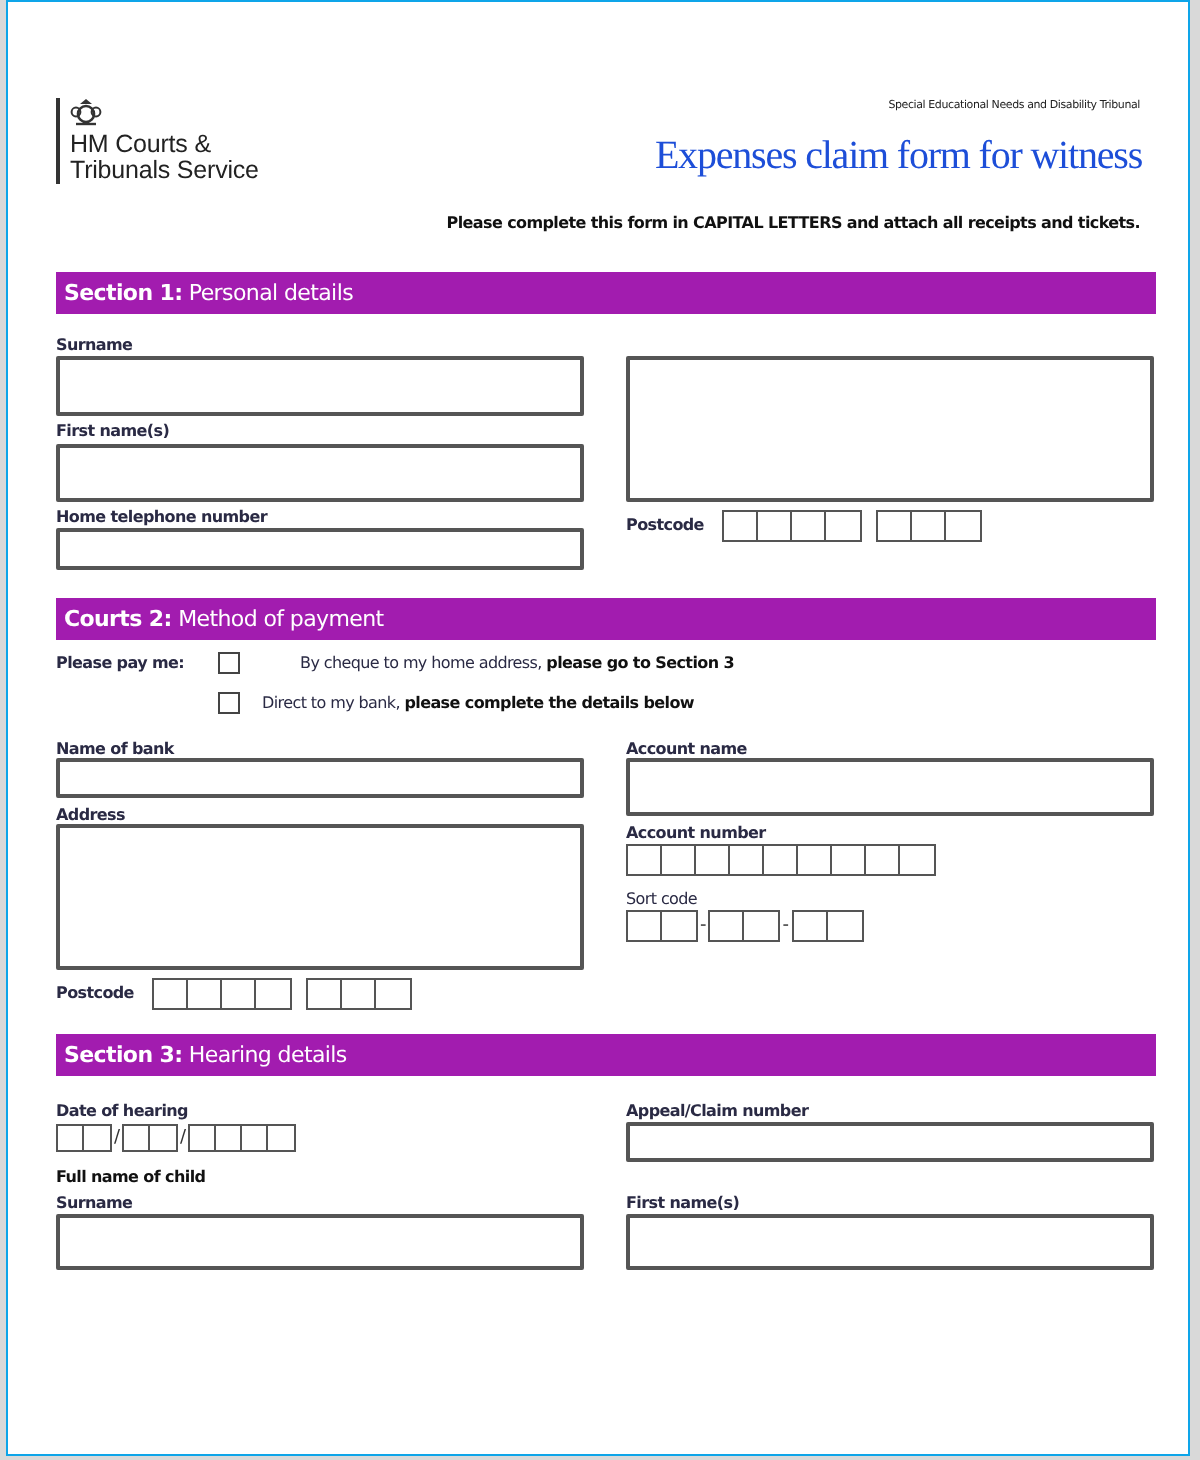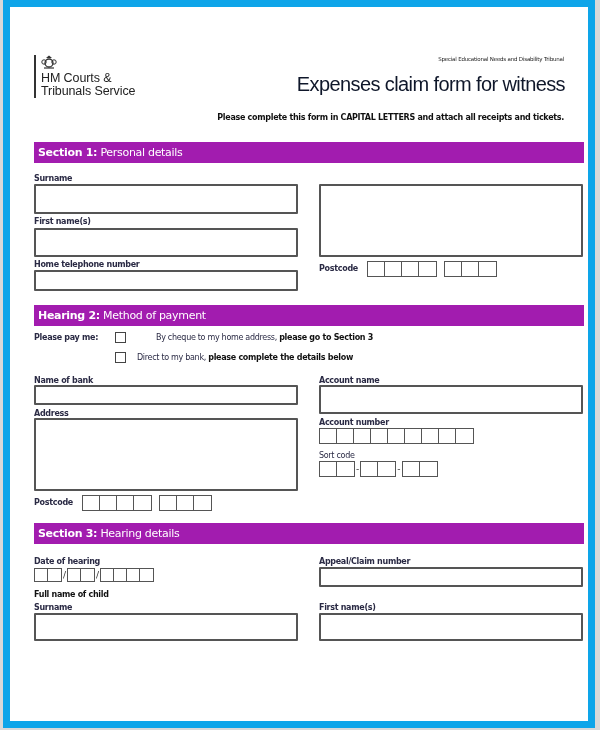--- a/index.html
+++ b/index.html
@@ -1,35 +1,35 @@
 <!DOCTYPE html>
 <html><head>
   <meta charset="utf-8">
   <style>
     * { box-sizing: border-box; margin: 0; padding: 0; }
     html, body { width: 600px; height: 730px; background: #d9d9d9; overflow: hidden; }
     body { font-family: "Liberation Sans", sans-serif; color: #222; position: relative; }
     .page {
       position: absolute; left: 3px; top: 0; width: 592px; height: 728px;
-      background: #ffffff; border: 7px solid #0ea5e9;
+      background: #ffffff; border: 1px solid #0ea5e9;
     }
     .abs { position: absolute; }
     .logo-bar { left: 24px; top: 48px; width: 2px; height: 43px; background: #333; }
     .crest { left: 31px; top: 48px; width: 16px; height: 14px; }
     .org-name {
       left: 31px; top: 65px; font-size: 12.5px; line-height: 13px; color: #222;
       font-family: "Liberation Sans", sans-serif; letter-spacing: -0.1px;
     }
     .tribunal {
       right: 24px; top: 49px; font-size: 5.5px; color: #222;
       font-family: "DejaVu Sans", sans-serif; letter-spacing: -0.2px;
     }
     .form-title {
-      right: 23px; top: 66px; font-size: 20px; color: #0f172a; font-weight: normal;
-      font-family: Liberation Sans, sans-serif; letter-spacing: -0.6px;
+      right: 23px; top: 66px; font-size: 20px; color: #1d4ed8; font-weight: normal;
+      font-family: Liberation Serif, serif; letter-spacing: -0.6px;
     }
     .instruction {
       right: 24px; top: 106px; font-size: 8px; color: #111; font-weight: bold;
       font-family: "DejaVu Sans", sans-serif; letter-spacing: -0.3px;
     }
     .section-bar {
       left: 24px; width: 550px; height: 21px; background: #a21caf; color: #fff;
       font-size: 11px; line-height: 21px; padding-left: 4px;
       font-family: "DejaVu Sans", sans-serif; letter-spacing: -0.3px;
     }
@@ -104,21 +104,21 @@
     </div>
     <div class="gap"></div>
     <div class="boxgroup">
       <div class="cell"></div>
       <div class="cell"></div>
       <div class="cell"></div>
     </div>
   </div>
 
   <div class="abs section-bar" style="top:298px;">
-    <b>Hearing 2:</b><span> Method of payment</span>
+    <b>Courts 2:</b><span> Method of payment</span>
   </div>
 
   <div class="abs label plain" style="left:24px; top:326px; font-weight:bold;">Please pay me:</div>
 
   <div class="abs checkbox" style="left:105px; top:325px;"></div>
   <div class="abs opt-text" style="left:127px; top:326px;padding-left:19px;">
     <span>By cheque to my home address, </span><b>please go to Section 3</b>
   </div>
 
   <div class="abs checkbox" style="left:105px; top:345px;"></div>

